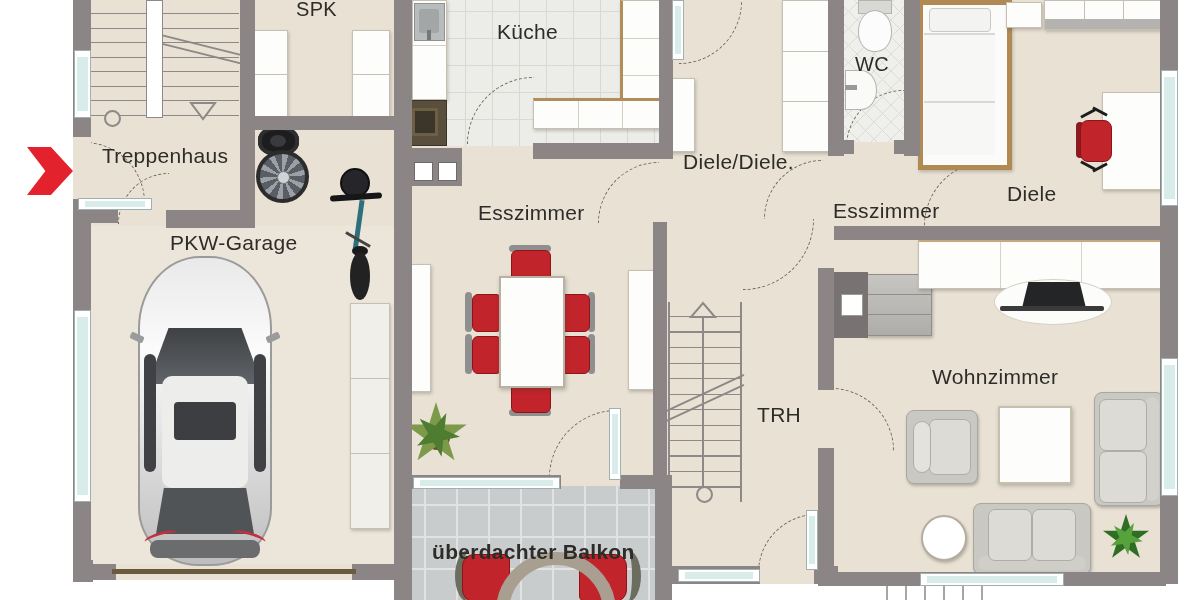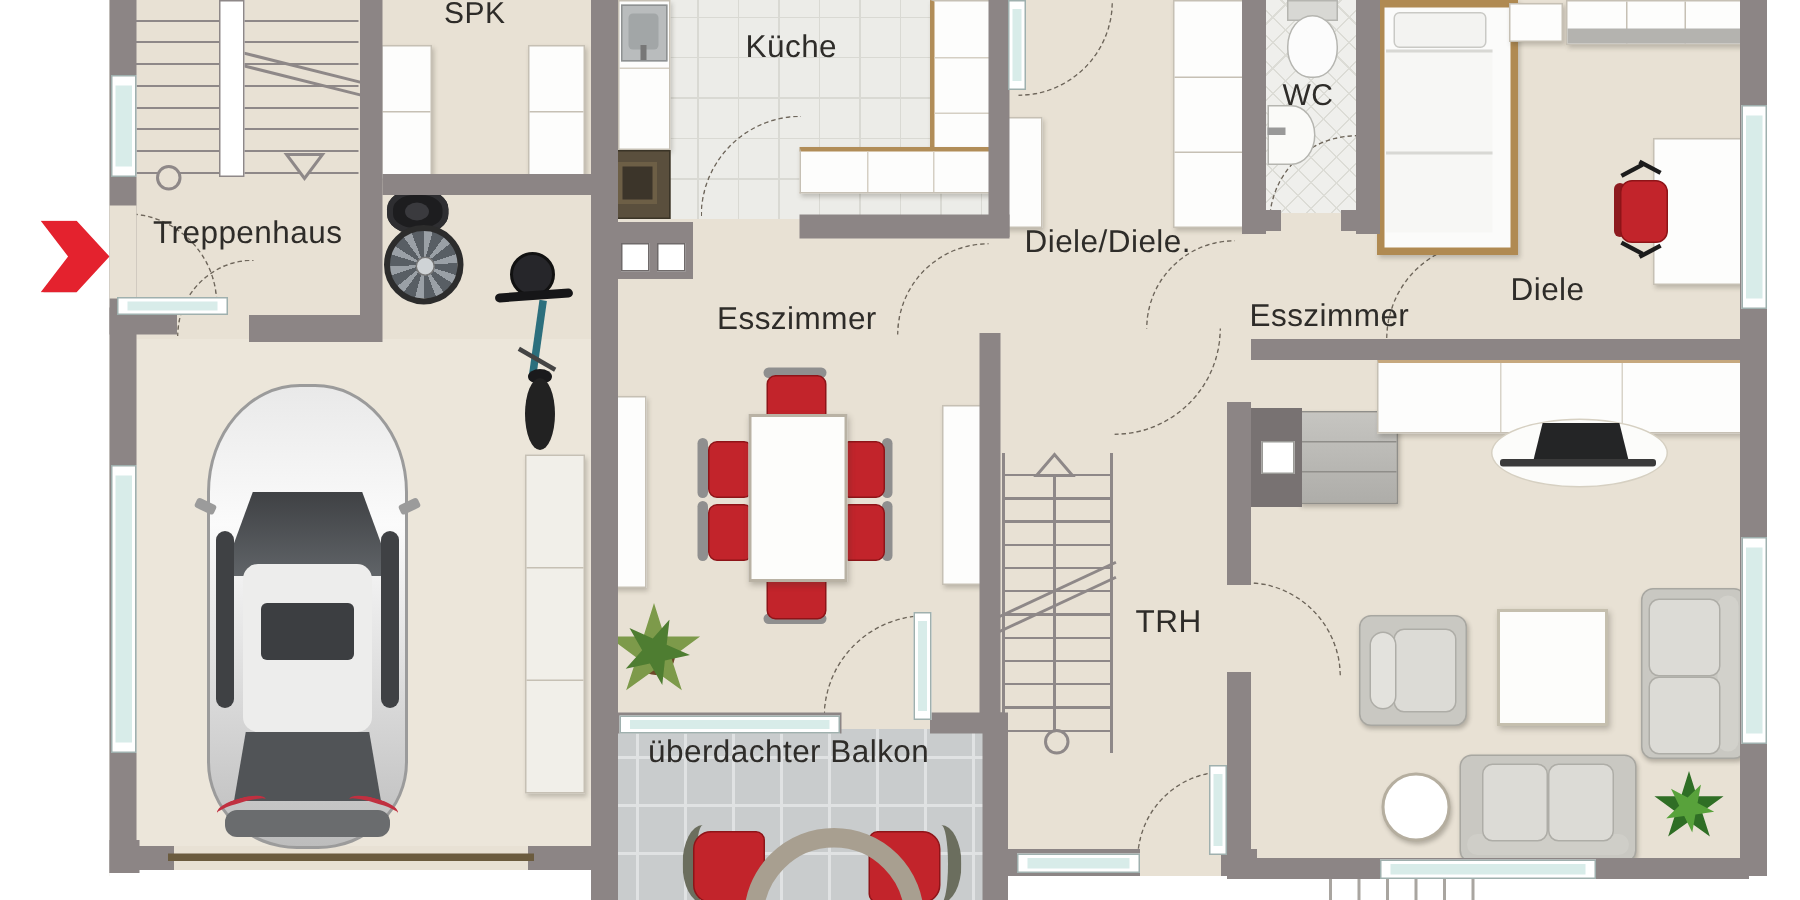--- a/index.html
+++ b/index.html
@@ -329,16 +329,18 @@
   <div class="furn" style="left:496px;top:552px;width:94px;height:94px;border:13px solid #a89f90;border-radius:50%;z-index:22;"></div>
 
   <div class="lbl" style="left:296px;top:-2px;font-size:20px;">SPK</div>
   <div class="lbl" style="left:497px;top:20px;">Küche</div>
   <div class="lbl" style="left:855px;top:53px;font-size:20px;">WC</div>
   <div class="lbl" style="left:683px;top:150px;">Diele/Diele.</div>
   <div class="lbl" style="left:102px;top:144px;">Treppenhaus</div>
   <div class="lbl" style="left:1007px;top:182px;">Diele</div>
   <div class="lbl" style="left:833px;top:199px;">Esszimmer</div>
   <div class="lbl" style="left:478px;top:201px;">Esszimmer</div>
+  <div class="lbl" style="left:170px;top:231px;">PKW-Garage</div>
   <div class="lbl" style="left:757px;top:403px;">TRH</div>
-  <div class="lbl" style="left:432px;top:490px;">überdachter Balkon</div>
+  <div class="lbl" style="left:932px;top:365px;">Wohnzimmer</div>
+  <div class="lbl" style="left:432px;top:540px;font-weight:bold;">überdachter Balkon</div>
 
 </div>
 
 </body></html>

